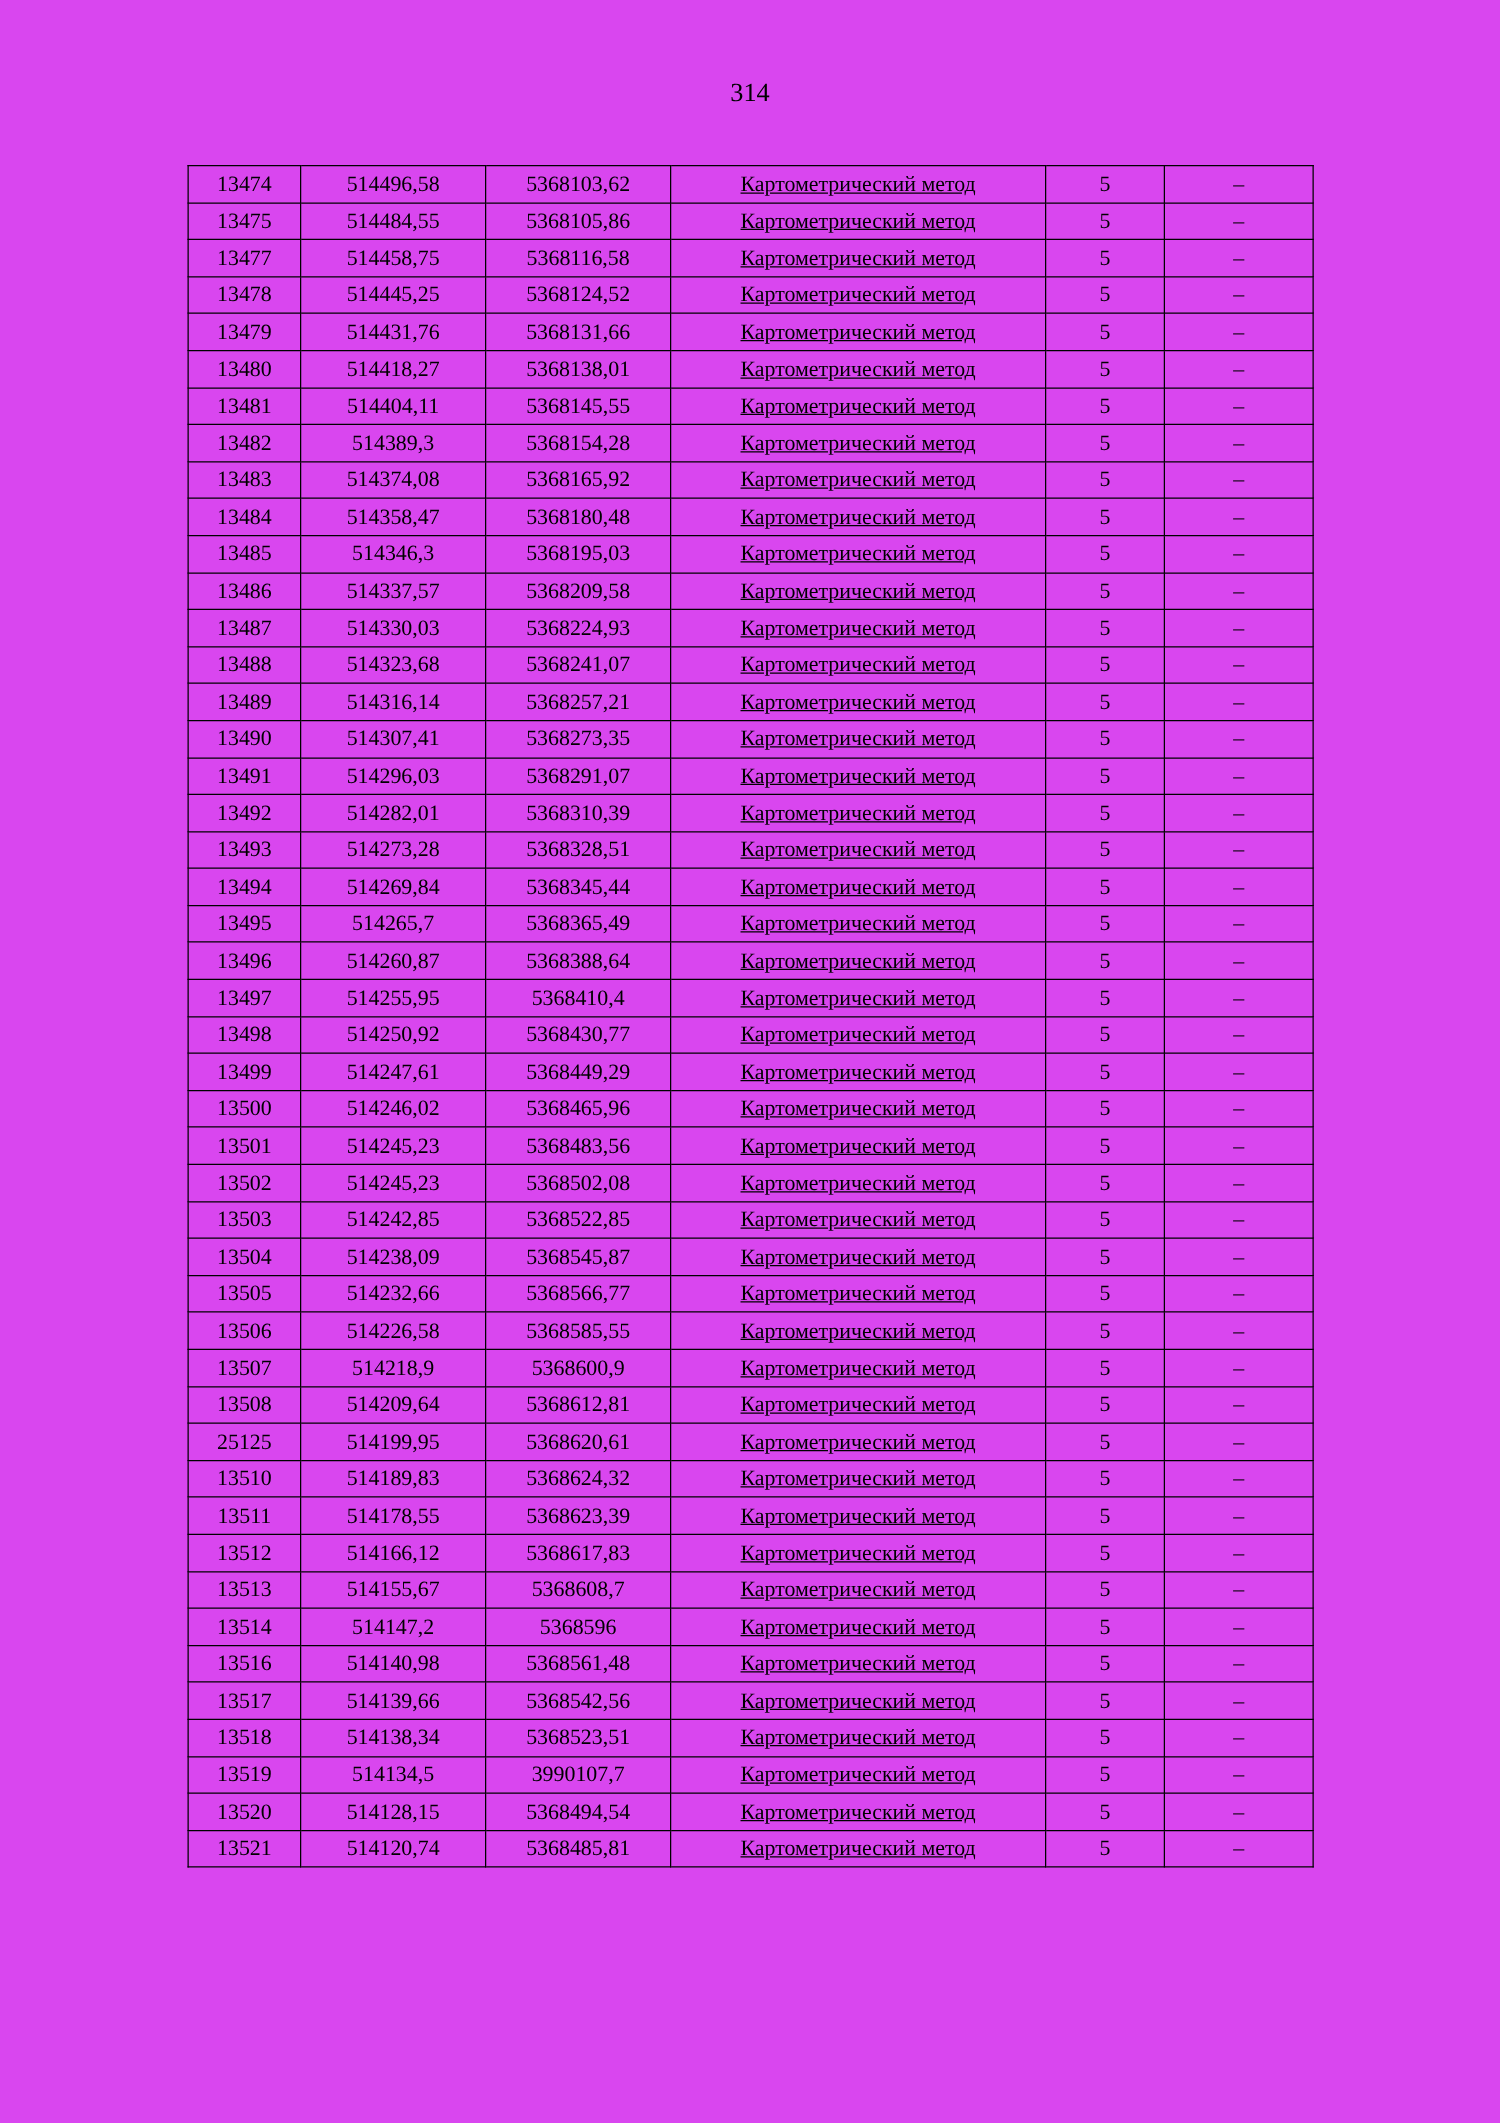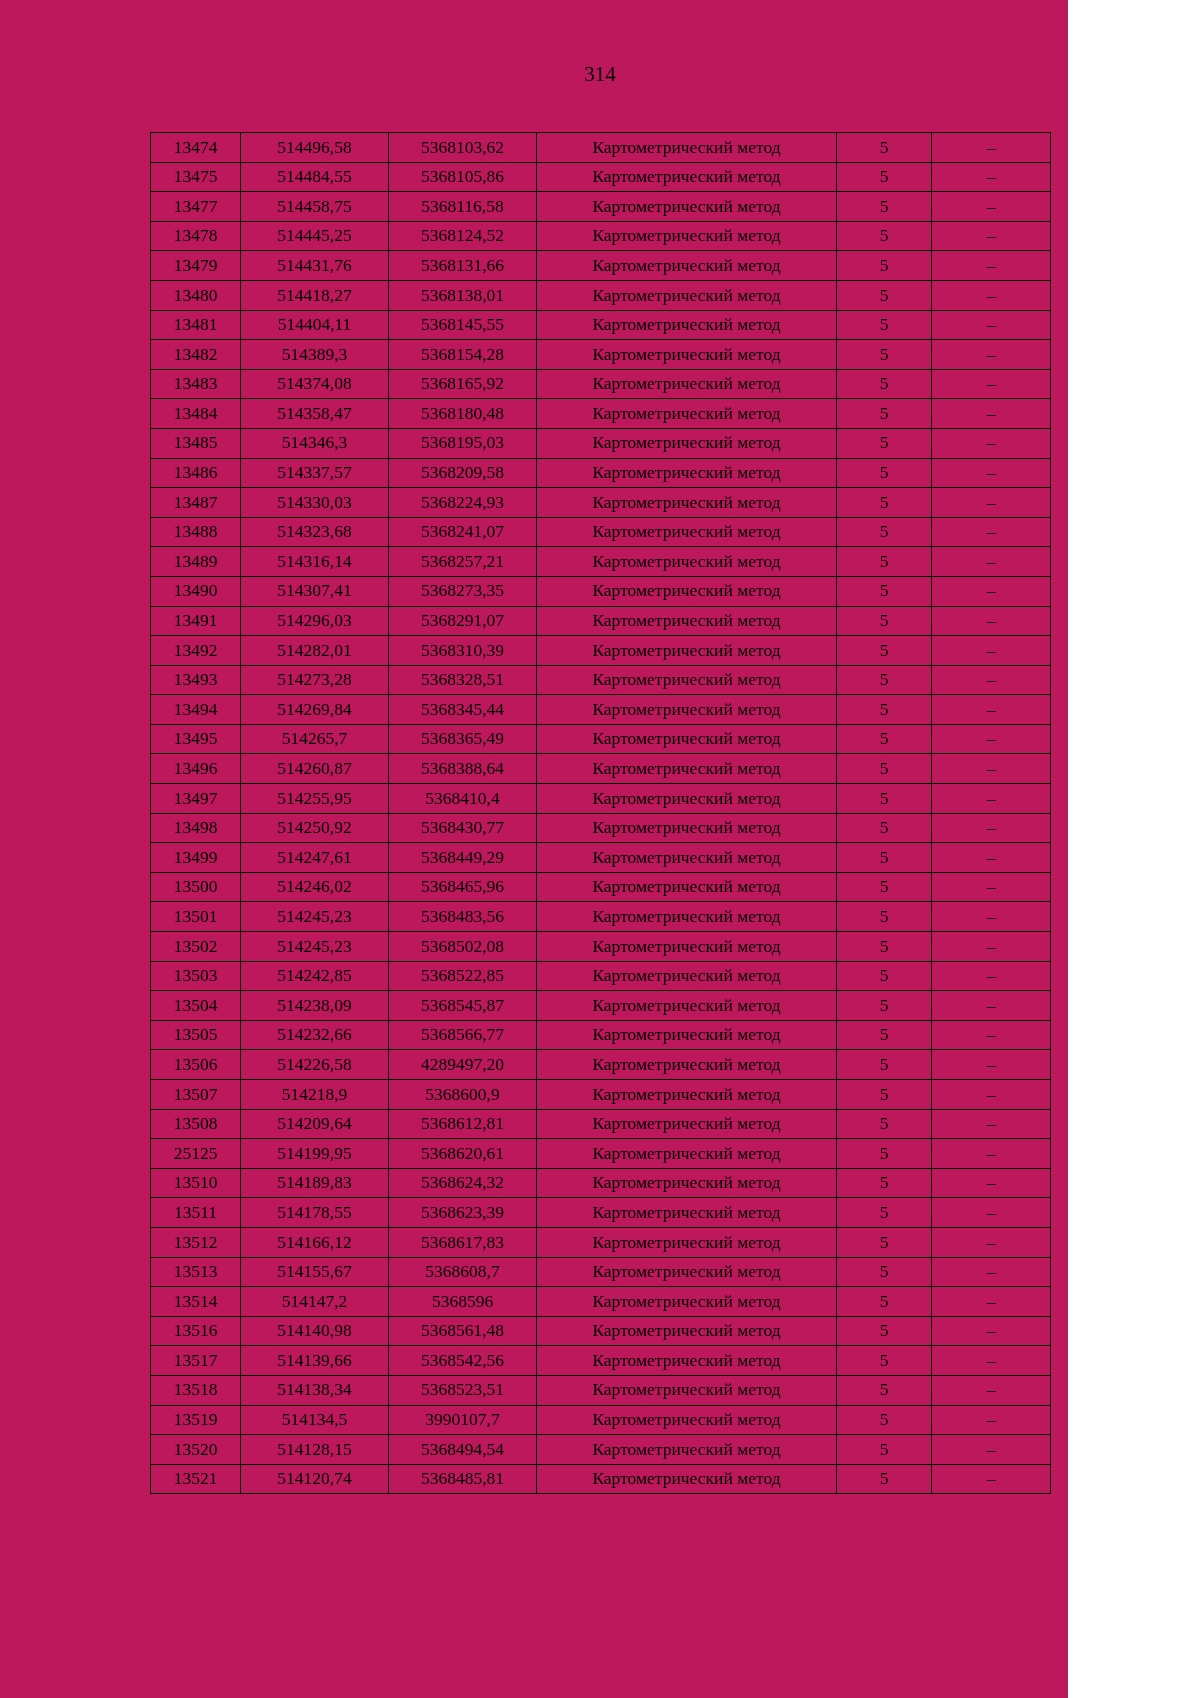--- a/index.html
+++ b/index.html
@@ -1,24 +1,24 @@
 <!DOCTYPE html>
 <html><head>
 <meta charset="utf-8">
 <style>
   html, body {
     margin: 0;
     padding: 0;
     background: #ffffff;
   }
   .page {
-    width: 1068px;
+    width: 1200px;
     height: 1698px;
     position: relative;
-    background: #be185d;
+    background: #d946ef;
     font-family: "Liberation Serif", "DejaVu Serif", serif;
     color: #000000;
     box-sizing: border-box;
   }
   .page-number {
     position: absolute;
     top: 62px;
     left: 0;
     width: 1200px;
     text-align: center;
@@ -52,20 +52,21 @@
   col.c-num   { width: 90px; }
   col.c-x     { width: 148px; }
   col.c-y     { width: 148px; }
   col.c-meth  { width: 300px; }
   col.c-acc   { width: 95px; }
   col.c-note  { width: 119px; }
 
   td.method {
     text-align: center;
     font-size: 17px;
+    text-decoration: underline;
   }
   td.note {
     font-size: 17px;
   }
 </style>
 </head>
 <body>
 
 <div class="page">
 
@@ -326,21 +327,21 @@
             <td class="num">13505</td>
             <td class="x">514232,66</td>
             <td class="y">5368566,77</td>
             <td class="method">Картометрический метод</td>
             <td class="accuracy">5</td>
             <td class="note">–</td>
           </tr>
           <tr>
             <td class="num">13506</td>
             <td class="x">514226,58</td>
-            <td class="y">4289497,20</td>
+            <td class="y">5368585,55</td>
             <td class="method">Картометрический метод</td>
             <td class="accuracy">5</td>
             <td class="note">–</td>
           </tr>
           <tr>
             <td class="num">13507</td>
             <td class="x">514218,9</td>
             <td class="y">5368600,9</td>
             <td class="method">Картометрический метод</td>
             <td class="accuracy">5</td>

